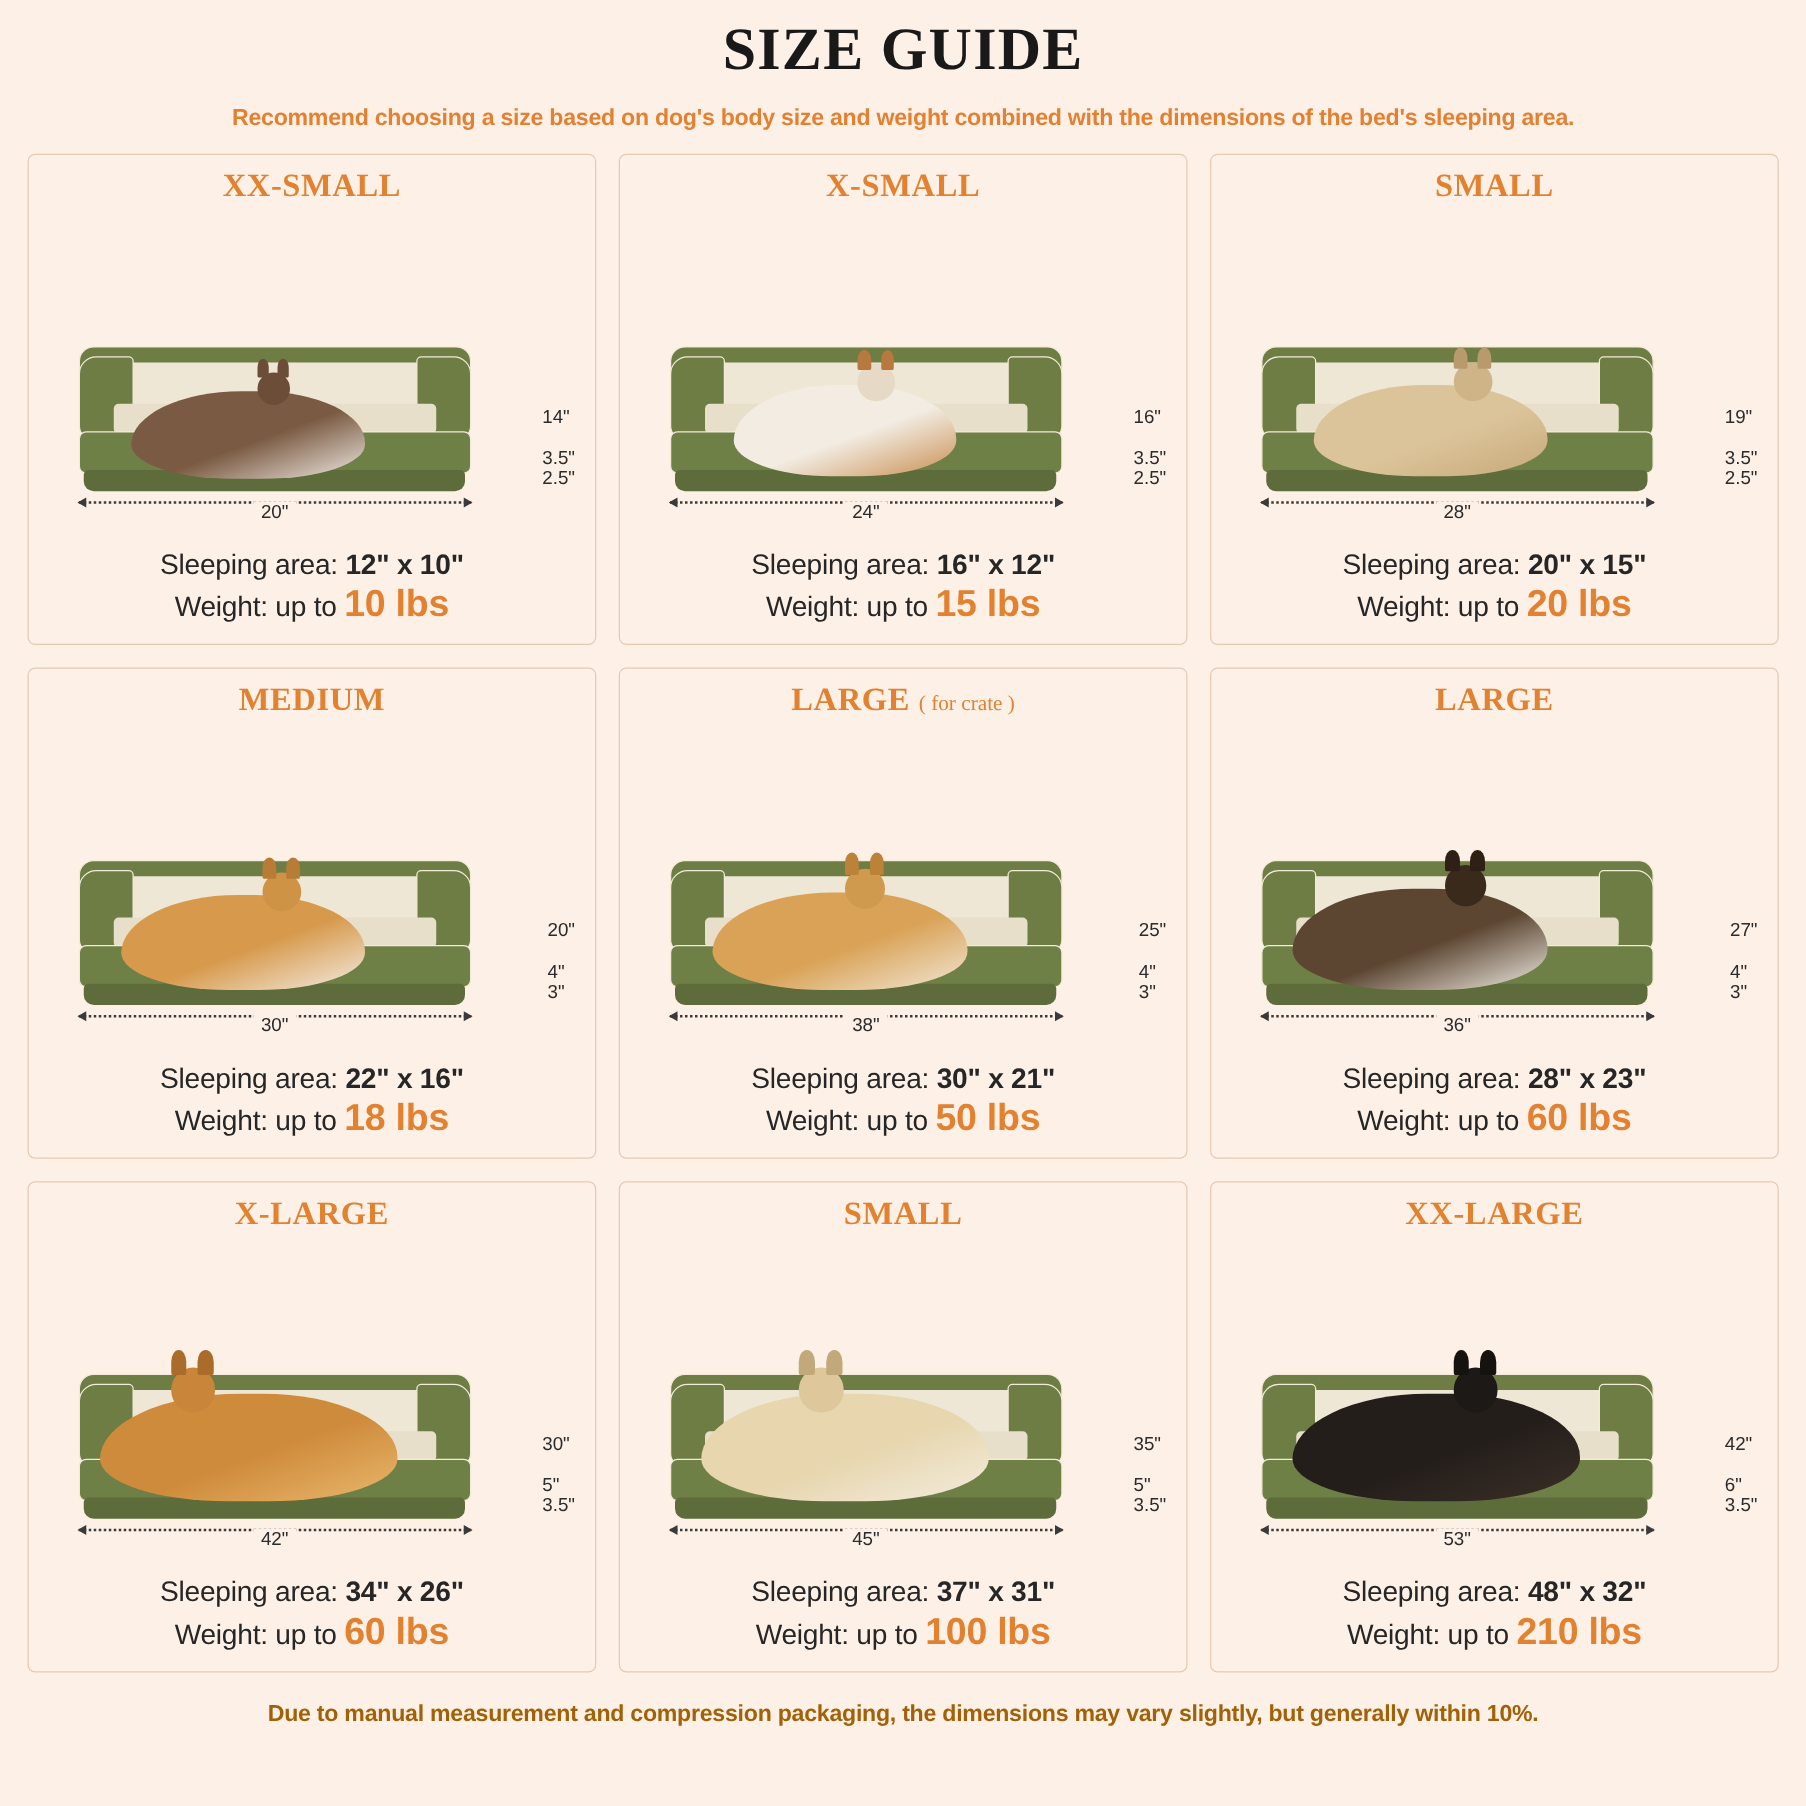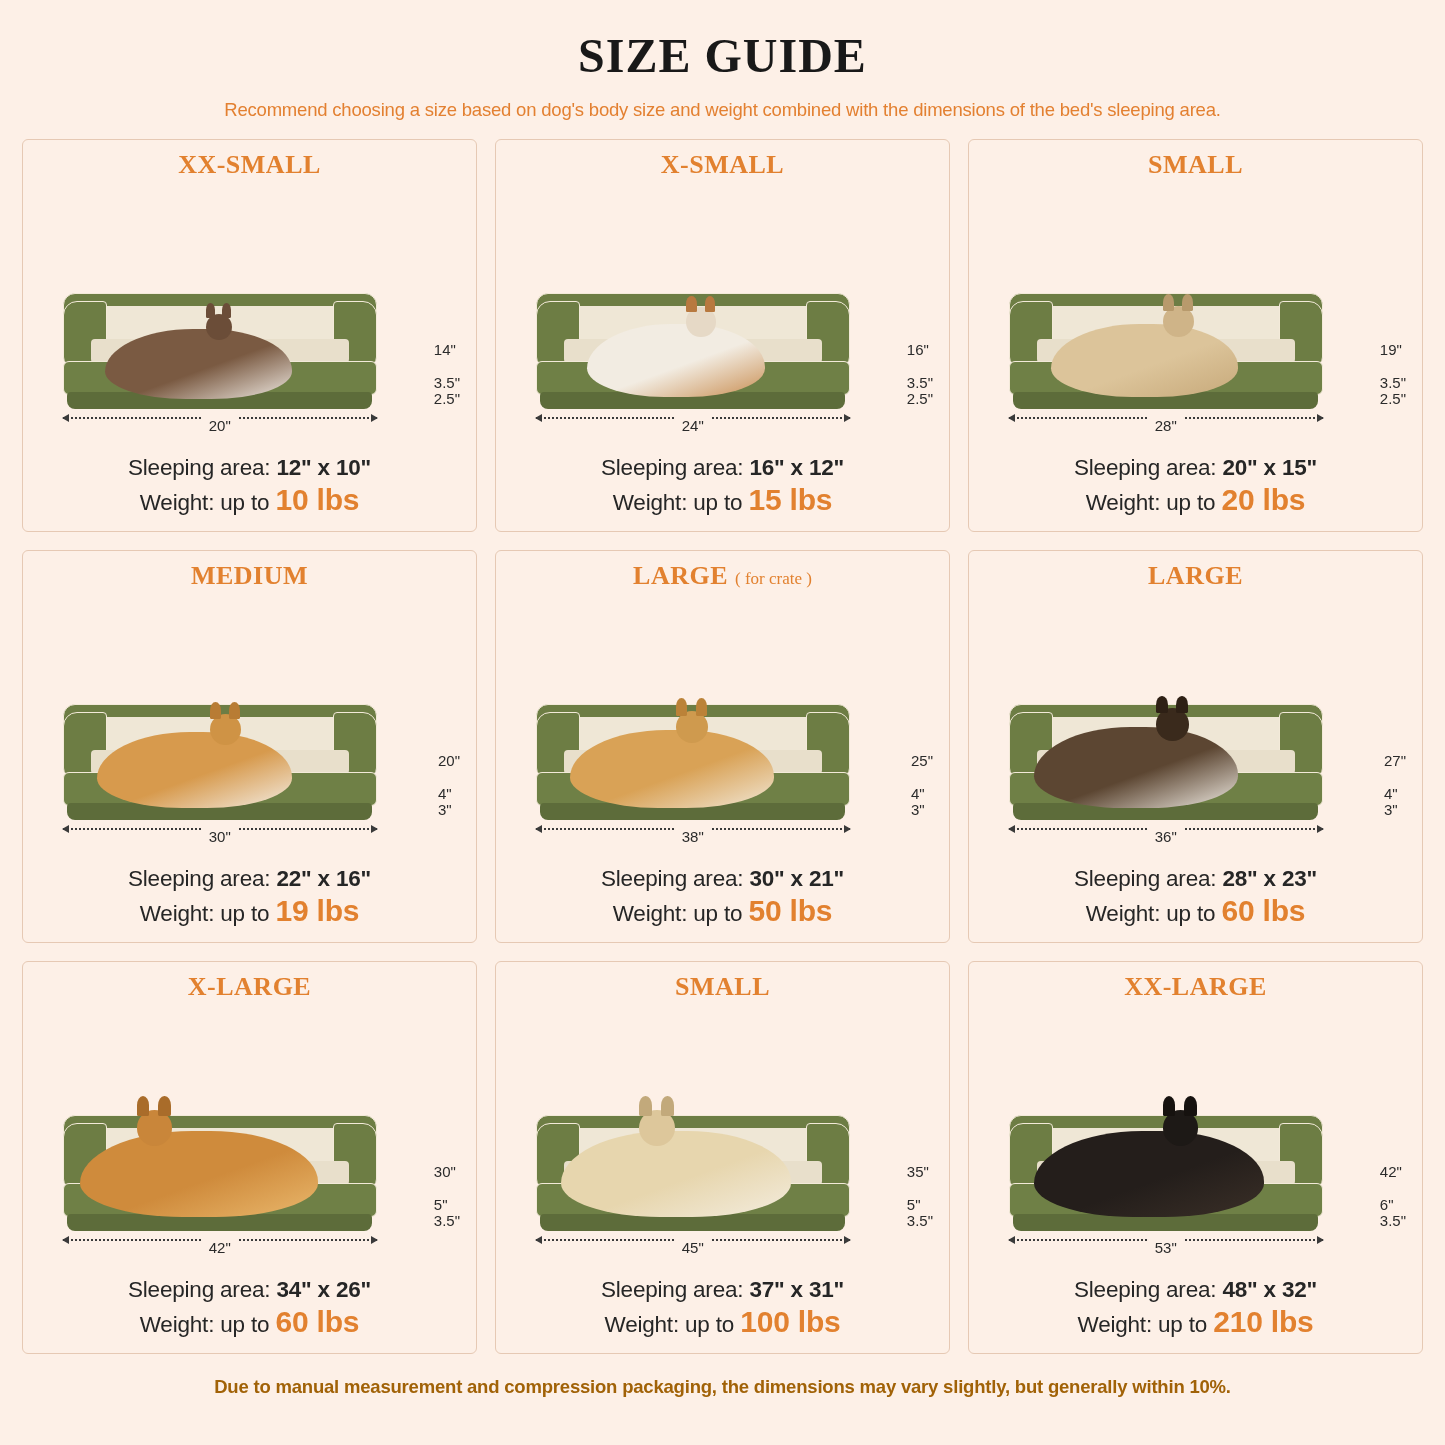--- a/index.html
+++ b/index.html
@@ -18,27 +18,27 @@
     position: relative;
     padding: 0 22px;
   }
   .title {
     font-family: "Liberation Serif", serif;
     font-weight: bold;
     font-size: 48px;
     letter-spacing: 1px;
     text-align: center;
     color: #191919;
-    padding-top: 30px;
+    padding-top: 14px;
     line-height: 1.1;
   }
   .subtitle {
     text-align: center;
     color: #e38031;
-    font-weight: normal;
+    font-weight: bold;
     font-size: 18.5px;
     margin-top: 16px;
     letter-spacing: -0.2px;
   }
   .grid {
     margin-top: 18px;
     display: grid;
     grid-template-columns: repeat(3, 1fr);
     grid-template-rows: repeat(3, 393px);
     column-gap: 18px;
@@ -412,21 +412,21 @@
     </div>
 
     <div class="specs">
       <div class="spec-line">
         <span>Sleeping area:</span>
         <b>22" x 16"</b>
       </div>
       <div class="spec-line">
         <span>Weight:</span>
         <span>up to</span>
-        <span class="lbs">19 lbs</span>
+        <span class="lbs">18 lbs</span>
       </div>
     </div>
   </div>
 
   <div class="card">
     <div class="card-title">
       <span>LARGE</span>
       <span class="paren">( for crate )</span>
     </div>
 

